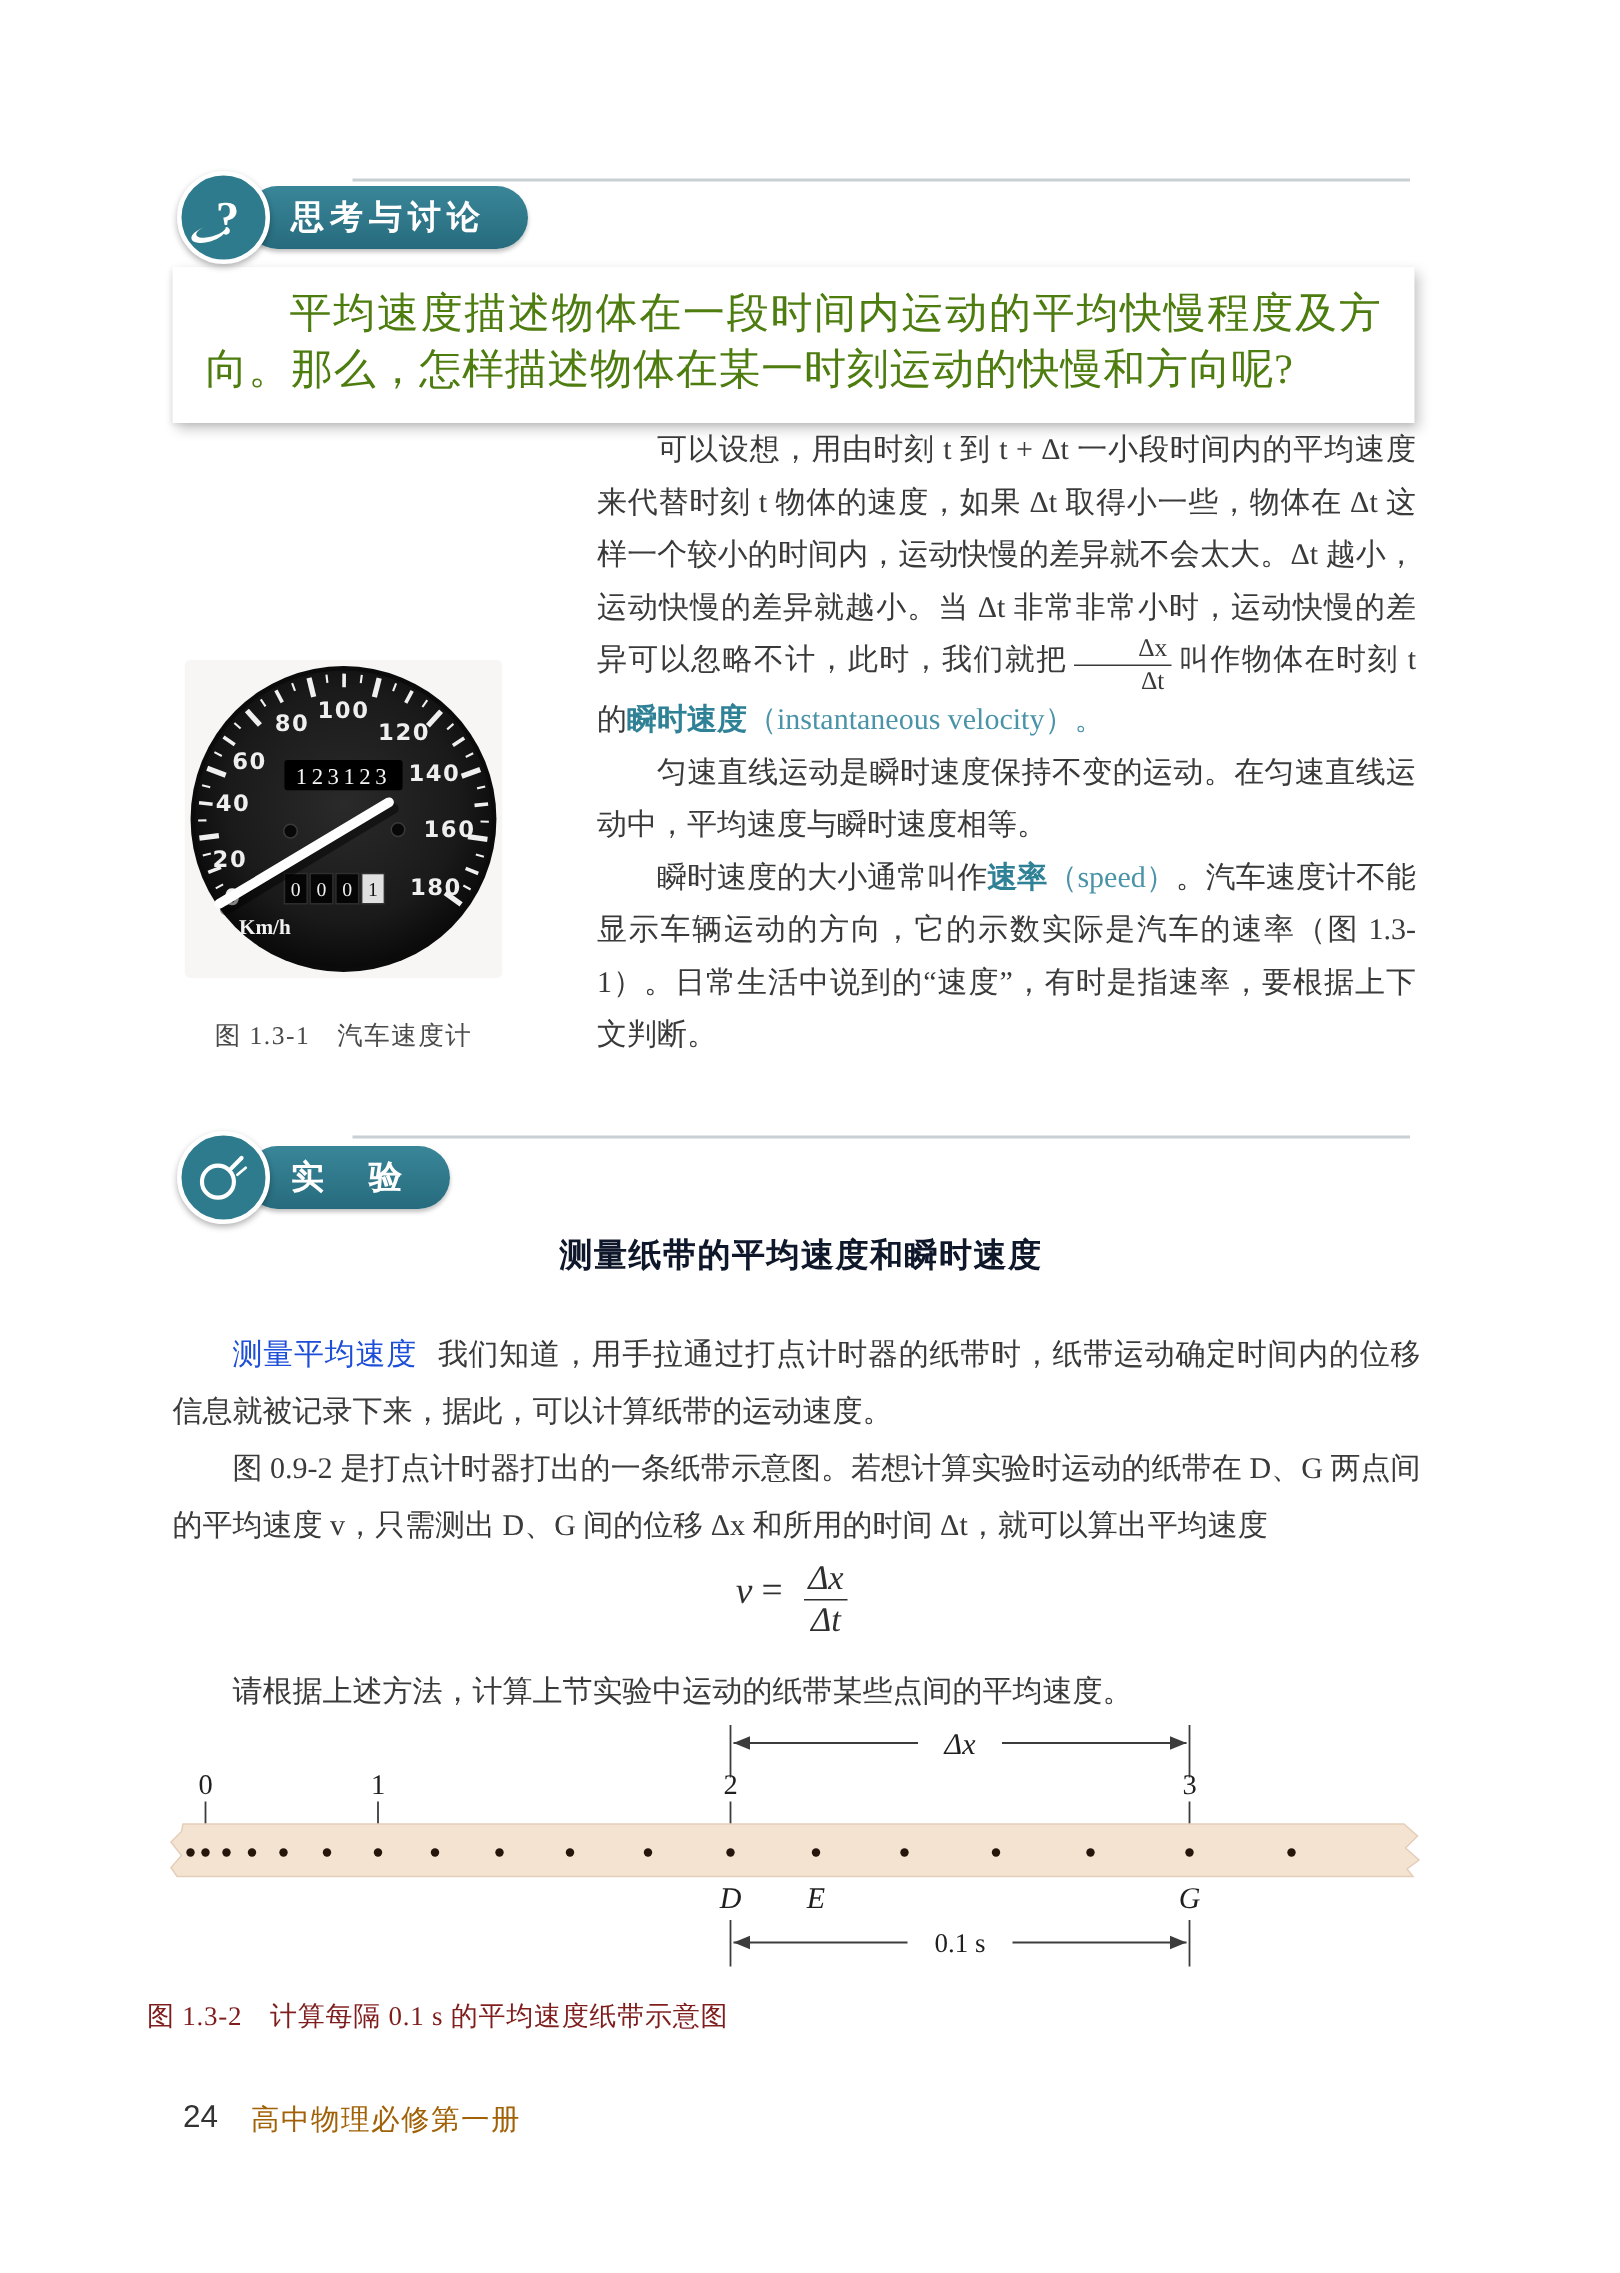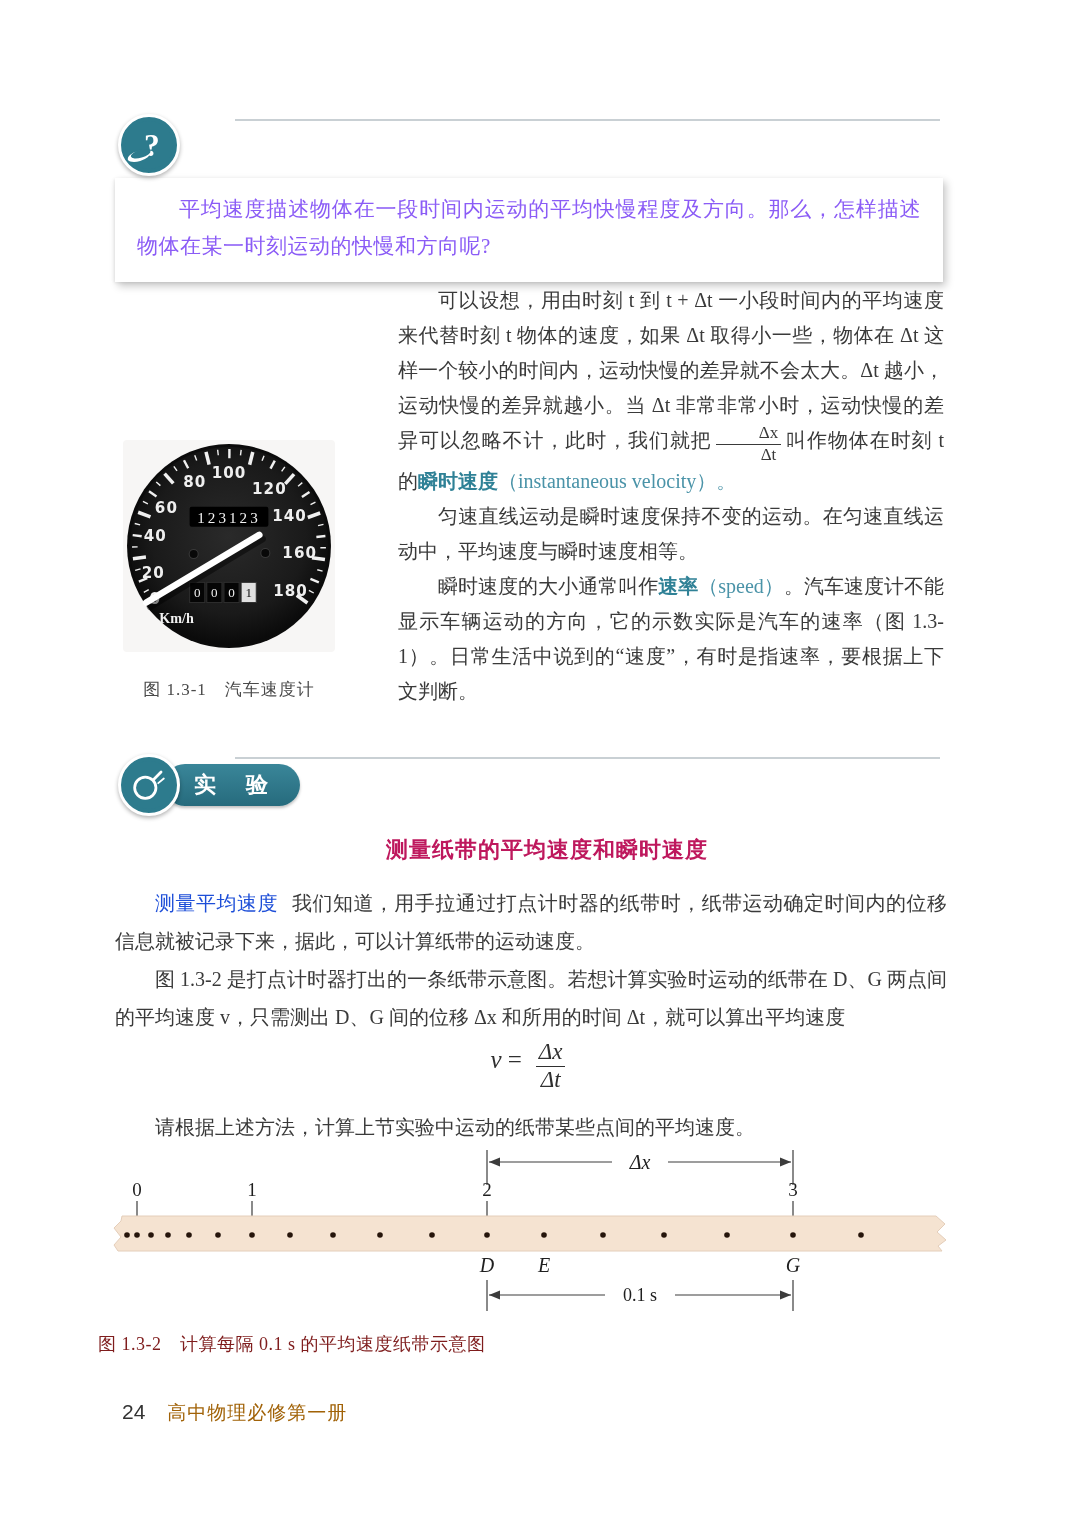--- a/index.html
+++ b/index.html
@@ -15,43 +15,43 @@
         box-shadow:0 2px 4px rgba(0,0,0,.3);display:flex;align-items:center;justify-content:center;flex:0 0 auto;z-index:2;}
   .badge .pill{margin-left:-16px;height:42px;line-height:42px;padding:0 28px 0 30px;border-radius:22px;
         background:linear-gradient(#3a8699,#266b7d);color:#fff;font-size:22px;font-weight:bold;letter-spacing:4px;
         font-family:"Liberation Sans","DejaVu Sans",sans-serif;box-shadow:0 2px 3px rgba(0,0,0,.25);z-index:1;white-space:nowrap;}
   .badge-think{left:118px;top:114px;}
   .badge-exp{left:118px;top:754px;justify-content:flex-end;}
 
   
   .card{position:absolute;left:115px;top:178px;width:828px;box-sizing:border-box;background:#fff;
         box-shadow:3px 4px 8px rgba(0,0,0,.22), -1px 1px 3px rgba(0,0,0,.08);padding:13px 22px 17px 22px;}
-  .card p{margin:0;font-size:21px;line-height:37px;letter-spacing:.5px;color:#8b5cf6;text-indent:2em;text-align:justify;}
+  .card p{margin:0;font-size:28px;line-height:37px;letter-spacing:.5px;color:#4d7c0f;text-indent:2em;text-align:justify;}
 
   
   .col-right{position:absolute;left:398px;top:283px;width:546px;font-size:20px;line-height:35px;text-align:justify;}
   .col-right p{margin:0;text-indent:2em;}
   .term{color:#2f8196;font-weight:bold;}
   .term-en{color:#4a93a8;}
 
   
   .frac{display:inline-block;text-align:center;vertical-align:-0.75em;line-height:1.08;margin:0 4px;font-size:0.85em;}
   .frac .num{display:block;border-bottom:1.5px solid currentColor;padding:0 3px 1px 3px;}
   .frac .den{display:block;padding-top:1px;}
   .formula{position:absolute;left:115px;top:1040px;width:830px;text-align:center;font-size:25px;font-style:italic;color:#2f2f2f;}
   .formula .frac{font-size:0.92em;vertical-align:-0.8em;margin-left:8px;}
   .formula .eq{font-style:normal;margin:0 6px;}
 
   
   .fig1{position:absolute;left:116px;top:440px;width:226px;margin:0;text-align:center;}
   .fig1 figcaption{margin-top:22px;font-size:17px;color:#4a4a4a;letter-spacing:1px;}
 
   
-  .exp-title{position:absolute;left:115px;top:818px;width:830px;margin:17px;text-align:center;
-             font-size:22px;font-weight:bold;color:#be185d;letter-spacing:1px;}
+  .exp-title{position:absolute;left:115px;top:818px;width:830px;margin:4px;text-align:center;
+             font-size:22px;font-weight:bold;color:#0f172a;letter-spacing:1px;}
   .exp-body{position:absolute;left:115px;top:884px;width:832px;font-size:20px;line-height:38px;text-align:justify;}
   .exp-body p{margin:0;text-indent:2em;}
   .exp-lead{color:#1d4ed8;margin-right:.7em;}
   .exp-p3{position:absolute;left:115px;top:1114px;width:830px;margin:0;font-size:20px;text-indent:2em;}
 
   
   .fig2{position:absolute;left:100px;top:1148px;width:860px;height:170px;margin:0;}
   .fig2 svg{display:block;}
   .caption2{position:absolute;left:98px;top:1332px;width:830px;font-size:18px;color:#7f1d1d;letter-spacing:.5px;}
 
@@ -73,20 +73,21 @@
 
   <div class="badge badge-think">
     <div class="icon-circle">
       <svg width="50" height="50" viewBox="0 0 54 54">
         <circle cx="27" cy="27" r="26" fill="#2d7b8d"></circle>
         <text x="30" y="39" text-anchor="middle" font-size="34" font-weight="bold" fill="#ffffff" font-family="Liberation Serif, serif">?</text>
         <ellipse cx="16" cy="39" rx="12.5" ry="5.5" fill="#ffffff" transform="rotate(-16 16 39)"></ellipse>
         <ellipse cx="18" cy="36.5" rx="11" ry="4.2" fill="#2d7b8d" transform="rotate(-16 18 36.5)"></ellipse>
       </svg>
     </div>
+    <div class="pill">思考与讨论</div>
   </div>
 
   <div class="card">
     <p>平均速度描述物体在一段时间内运动的平均快慢程度及方向。那么，怎样描述物体在某一时刻运动的快慢和方向呢?</p>
   </div>
 
   <div class="col-right">
     <p><span>可以设想，用由时刻 t 到 t + Δt 一小段时间内的平均速度来代替时刻 t 物体的速度，如果 Δt 取得小一些，物体在 Δt 这样一个较小的时间内，运动快慢的差异就不会太大。Δt 越小，运动快慢的差异就越小。当 Δt 非常非常小时，运动快慢的差异可以忽略不计，此时，我们就把</span><span class="frac"><span class="num">Δx</span><span class="den">Δt</span></span><span>叫作物体在时刻 t 的</span><span class="term">瞬时速度</span><span class="term-en">（instantaneous velocity）。</span></p>
     <p>匀速直线运动是瞬时速度保持不变的运动。在匀速直线运动中，平均速度与瞬时速度相等。</p>
     <p><span>瞬时速度的大小通常叫作</span><span class="term">速率</span><span class="term-en">（speed）</span><span>。汽车速度计不能显示车辆运动的方向，它的示数实际是汽车的速率（图 1.3-1）。日常生活中说到的“速度”，有时是指速率，要根据上下文判断。</span></p>
@@ -187,21 +188,21 @@
         <line x1="37" y1="25" x2="43" y2="20" stroke="#ffffff" stroke-width="2" stroke-linecap="round"></line>
       </svg>
     </div>
     <div class="pill">实　验</div>
   </div>
 
   <h2 class="exp-title">测量纸带的平均速度和瞬时速度</h2>
 
   <div class="exp-body">
     <p><span class="exp-lead">测量平均速度</span><span>我们知道，用手拉通过打点计时器的纸带时，纸带运动确定时间内的位移信息就被记录下来，据此，可以计算纸带的运动速度。</span></p>
-    <p>图 1.3-2 是打点计时器打出的一条纸带示意图。若想计算实验时运动的纸带在 D、G 两点间的平均速度 v，只需测出 D、G 间的位移 Δx 和所用的时间 Δt，就可以算出平均速度</p>
+    <p>图 0.9-2 是打点计时器打出的一条纸带示意图。若想计算实验时运动的纸带在 D、G 两点间的平均速度 v，只需测出 D、G 间的位移 Δx 和所用的时间 Δt，就可以算出平均速度</p>
   </div>
 
   <div class="formula">
     <span>v</span><span class="eq">=</span><span class="frac"><span class="num">Δx</span><span class="den">Δt</span></span>
   </div>
 
   <p class="exp-p3">请根据上述方法，计算上节实验中运动的纸带某些点间的平均速度。</p>
 
   <figure class="fig2">
     <svg width="860" height="170" viewBox="0 0 860 170">

